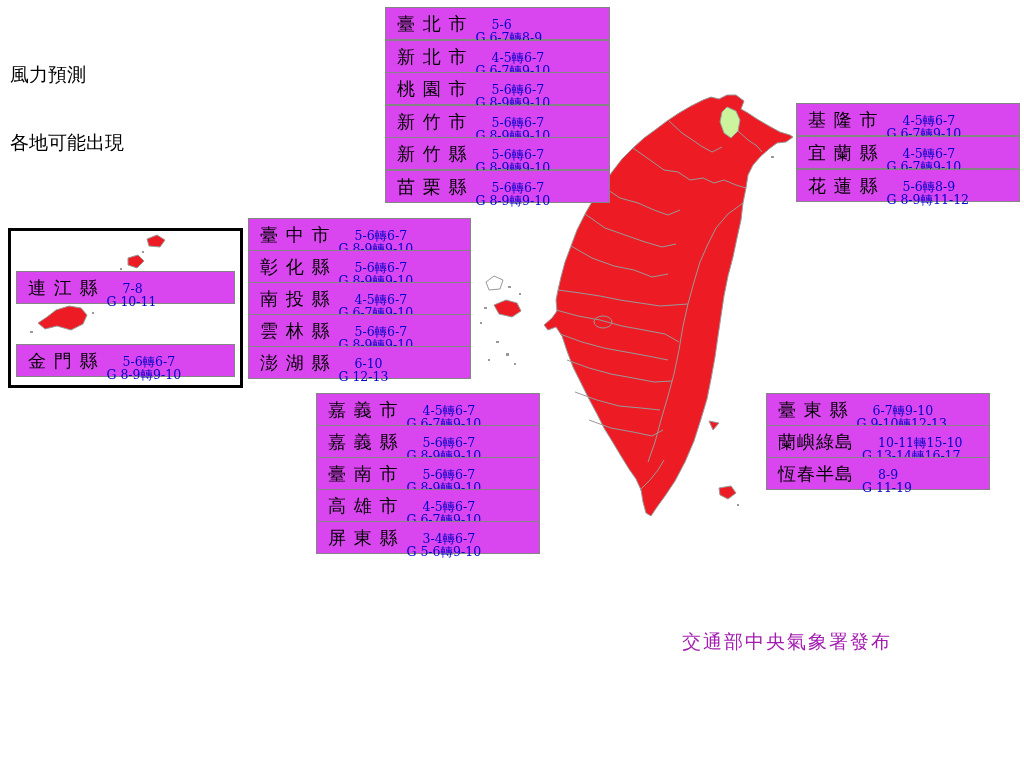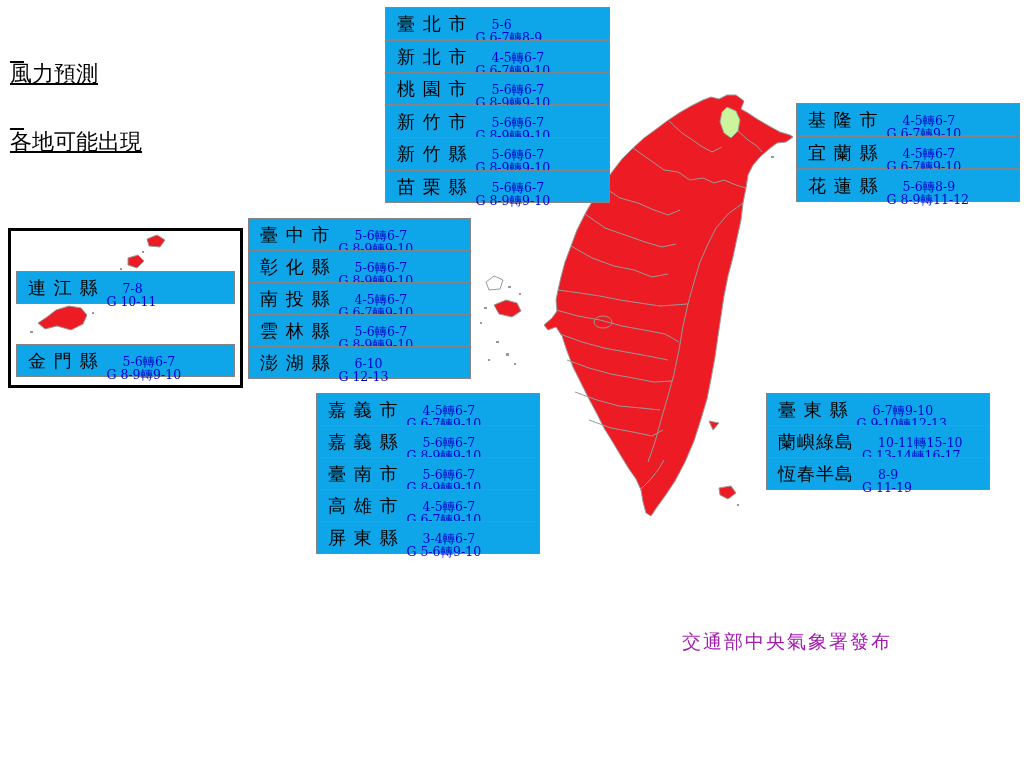--- a/index.html
+++ b/index.html
@@ -10,29 +10,29 @@
   }
   #map-layer{position:absolute;left:0;top:0;z-index:0;}
   .land{fill:var(--warning_red,#ed1c24);stroke:var(--border_gray,#999999);stroke-width:1;}
   .region-green{fill:var(--taipei_green,#ccf49c);stroke:var(--border_gray,#999999);stroke-width:1;}
   .county-lines{fill:none;stroke:var(--border_gray,#999999);stroke-width:1;}
   .islet-gray{fill:var(--border_gray,#999999);}
   .islet-white{fill:#ffffff;stroke:var(--border_gray,#999999);stroke-width:1;}
 
   .hdr{
     position:absolute;left:10px;top:18px;z-index:3;
-    font-size:22px;line-height:22.5px;color:#000;white-space:pre;text-decoration:underline;
+    font-size:19px;line-height:22.5px;color:#000;white-space:pre;
   }
   .footer{
     position:absolute;left:682px;top:629px;z-index:3;
     font-size:19px;letter-spacing:2px;color:#a21caf;white-space:pre;
   }
   .wbox{
     position:absolute;height:31px;z-index:2;
-    background:#0ea5e9;border:1px solid #848484;
+    background:#d946ef;border:1px solid #848484;
     display:flex;align-items:center;box-sizing:content-box;
   }
   .rname{
     font-size:18px;color:#000;padding-left:11px;
     letter-spacing:1px;white-space:pre;flex:0 0 auto;
   }
   .rvals{
     display:flex;flex-direction:column;justify-content:center;
     margin-left:8px;color:var(--value_blue,#0000cc);
     font-size:12.5px;line-height:13.5px;white-space:pre;

